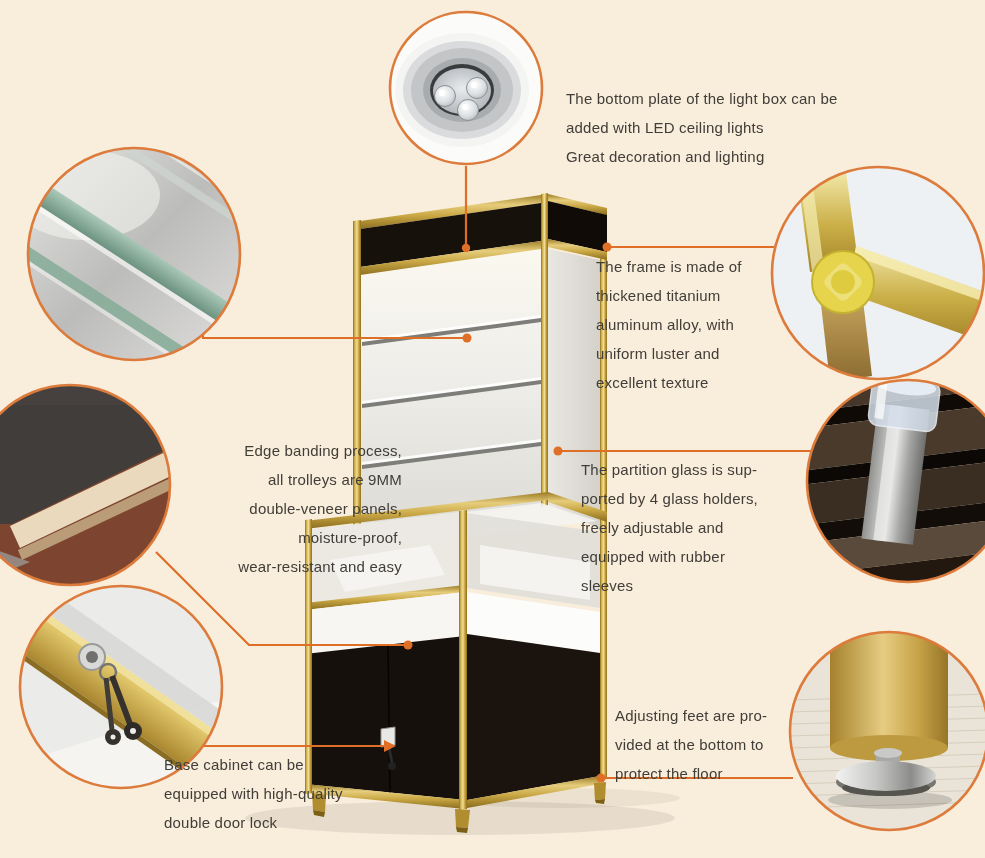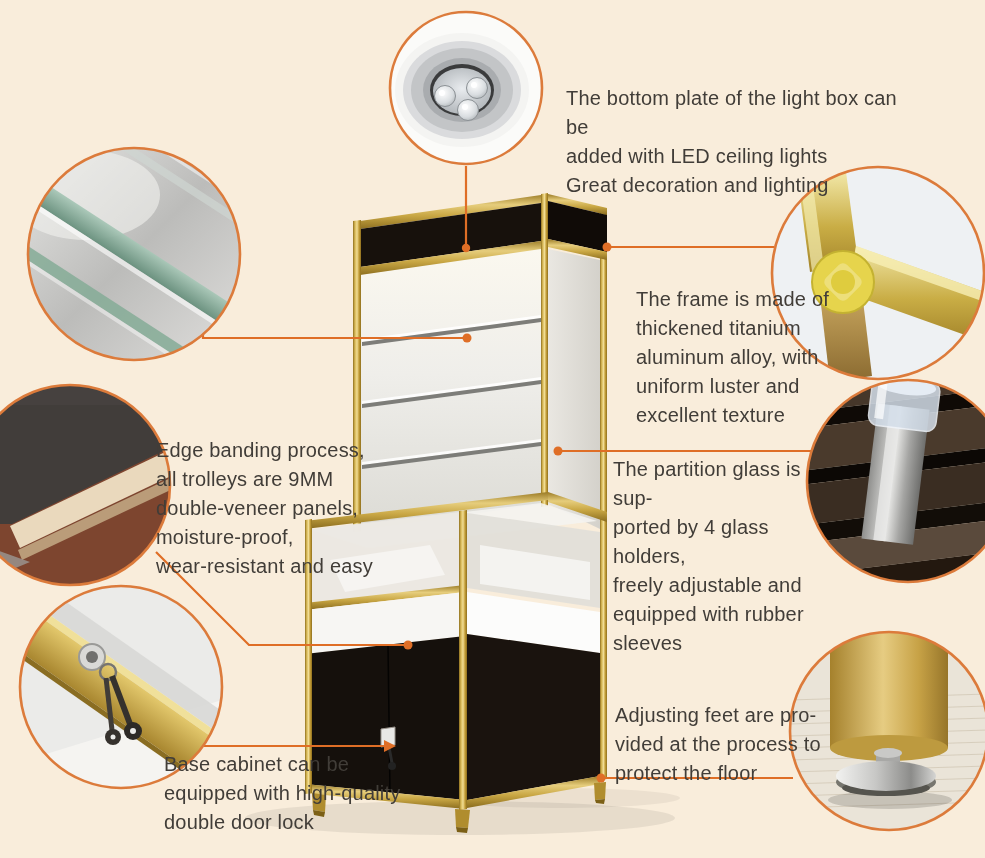--- a/index.html
+++ b/index.html
@@ -8,29 +8,29 @@
     width:985px;height:858px;
     background:#f9eddb;
     overflow:hidden;
     font-family:"Liberation Sans", sans-serif;
   }
   .stage svg{position:absolute;left:0;top:0;}
   .callout{
     position:absolute;
     white-space:pre-line;
     color:#413d38;
-    font-size:20px;
+    font-size:15px;
     line-height:29px;
     letter-spacing:0.2px;
   }
   .t-lightbox{left:566px;top:84px;width:340px;}
-  .t-frame{left:636px;top:252px;width:210px;margin-top:33px;}
+  .t-frame{left:596px;top:252px;width:210px;}
   .t-backpanel{left:38px;top:341px;width:300px;}
-  .t-edgebanding{left:156px;top:436px;width:230px;}
-  .t-partition{left:613px;top:455px;width:225px;}
+  .t-edgebanding{left:172px;top:436px;width:230px;text-align:right;}
+  .t-partition{left:581px;top:455px;width:225px;}
   .t-baselock{left:164px;top:750px;width:240px;}
   .t-feet{left:615px;top:701px;width:210px;}
 </style>
 </head>
 <body>
 
 <div class="stage">
 
 <svg width="985" height="858" viewBox="0 0 985 858">
   <defs>
@@ -371,16 +371,16 @@
 wear-resistant and easy</div>
   <div class="callout t-partition">The partition glass is sup-
 ported by 4 glass holders,
 freely adjustable and
 equipped with rubber
 sleeves</div>
   <div class="callout t-baselock">Base cabinet can be
 equipped with high-quality
 double door lock</div>
   <div class="callout t-feet">Adjusting feet are pro-
-vided at the process to
+vided at the bottom to
 protect the floor</div>
 
 </div>
 
 </body></html>

